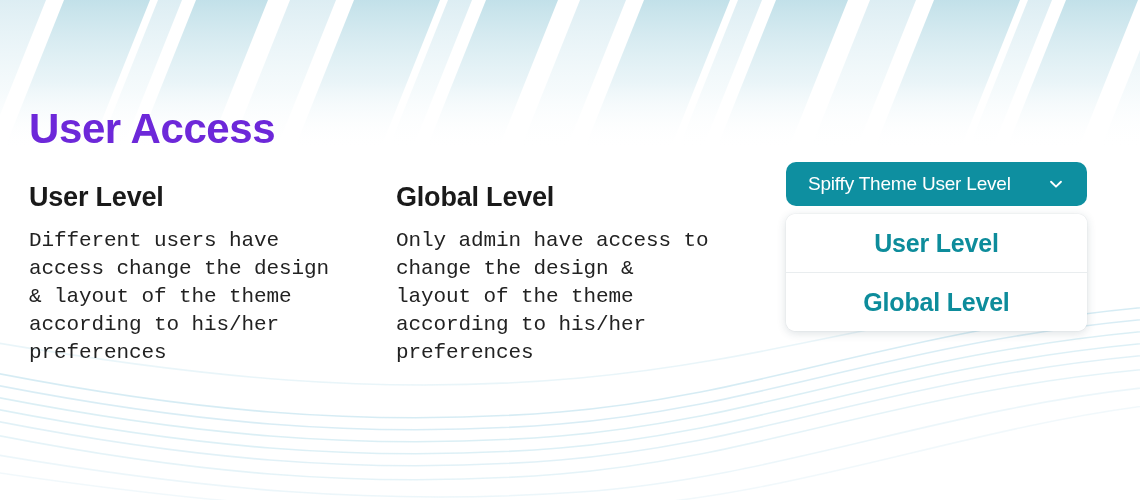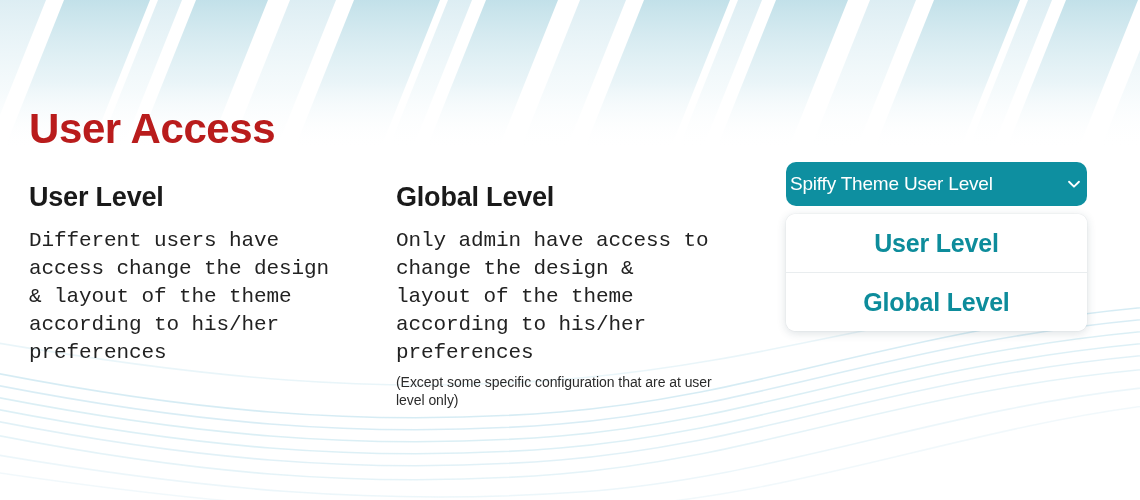--- a/index.html
+++ b/index.html
@@ -53,21 +53,21 @@
   }
 
   .page-title {
     position: absolute;
     left: 29px;
     top: 106px;
     margin: 0;
     font-size: 42px;
     font-weight: bold;
     letter-spacing: -0.4px;
-    color: #b91c1c;
+    color: #6d28d9;
     line-height: 1.1;
   }
 
   .col {
     position: absolute;
     top: 183px;
     width: 345px;
   }
   .col-user   { left: 29px; }
   .col-global { left: 396px; }
@@ -111,21 +111,21 @@
   .dropdown-toggle {
     position: relative;
     box-sizing: border-box;
     width: 301px;
     height: 44px;
     background: #0e8fa0;
     border: none;
     border-radius: 10px;
     display: flex;
     align-items: center;
-    padding: 0 4px;
+    padding: 0 22px;
     cursor: pointer;
     font-family: inherit;
   }
 
   .dropdown-toggle-label {
     flex: 1 1 auto;
     text-align: left;
     color: #ffffff;
     font-size: 19px;
     letter-spacing: -0.2px;
@@ -218,21 +218,20 @@
     <h1 class="page-title">User Access</h1>
 
     <div class="col col-user">
       <h2 class="col-heading">User Level</h2>
       <p class="col-body">Different users have access change the design &amp; layout of the theme according to his/her preferences</p>
     </div>
 
     <div class="col col-global">
       <h2 class="col-heading">Global Level</h2>
       <p class="col-body">Only admin have access to change the design &amp; layout of the theme according to his/her preferences</p>
-      <p class="col-note">(Except some specific configuration that are at user level only)</p>
     </div>
 
     <div class="dropdown">
 
       <button class="dropdown-toggle" type="button">
         <span class="dropdown-toggle-label">Spiffy Theme User Level</span>
         <svg class="chevron-down-icon" viewBox="0 0 20 20" aria-hidden="true">
           <path d="M4.5 7.5 L10 13 L15.5 7.5" fill="none" stroke="#ffffff" stroke-width="2.1" stroke-linecap="round" stroke-linejoin="round"></path>
         </svg>
       </button>

